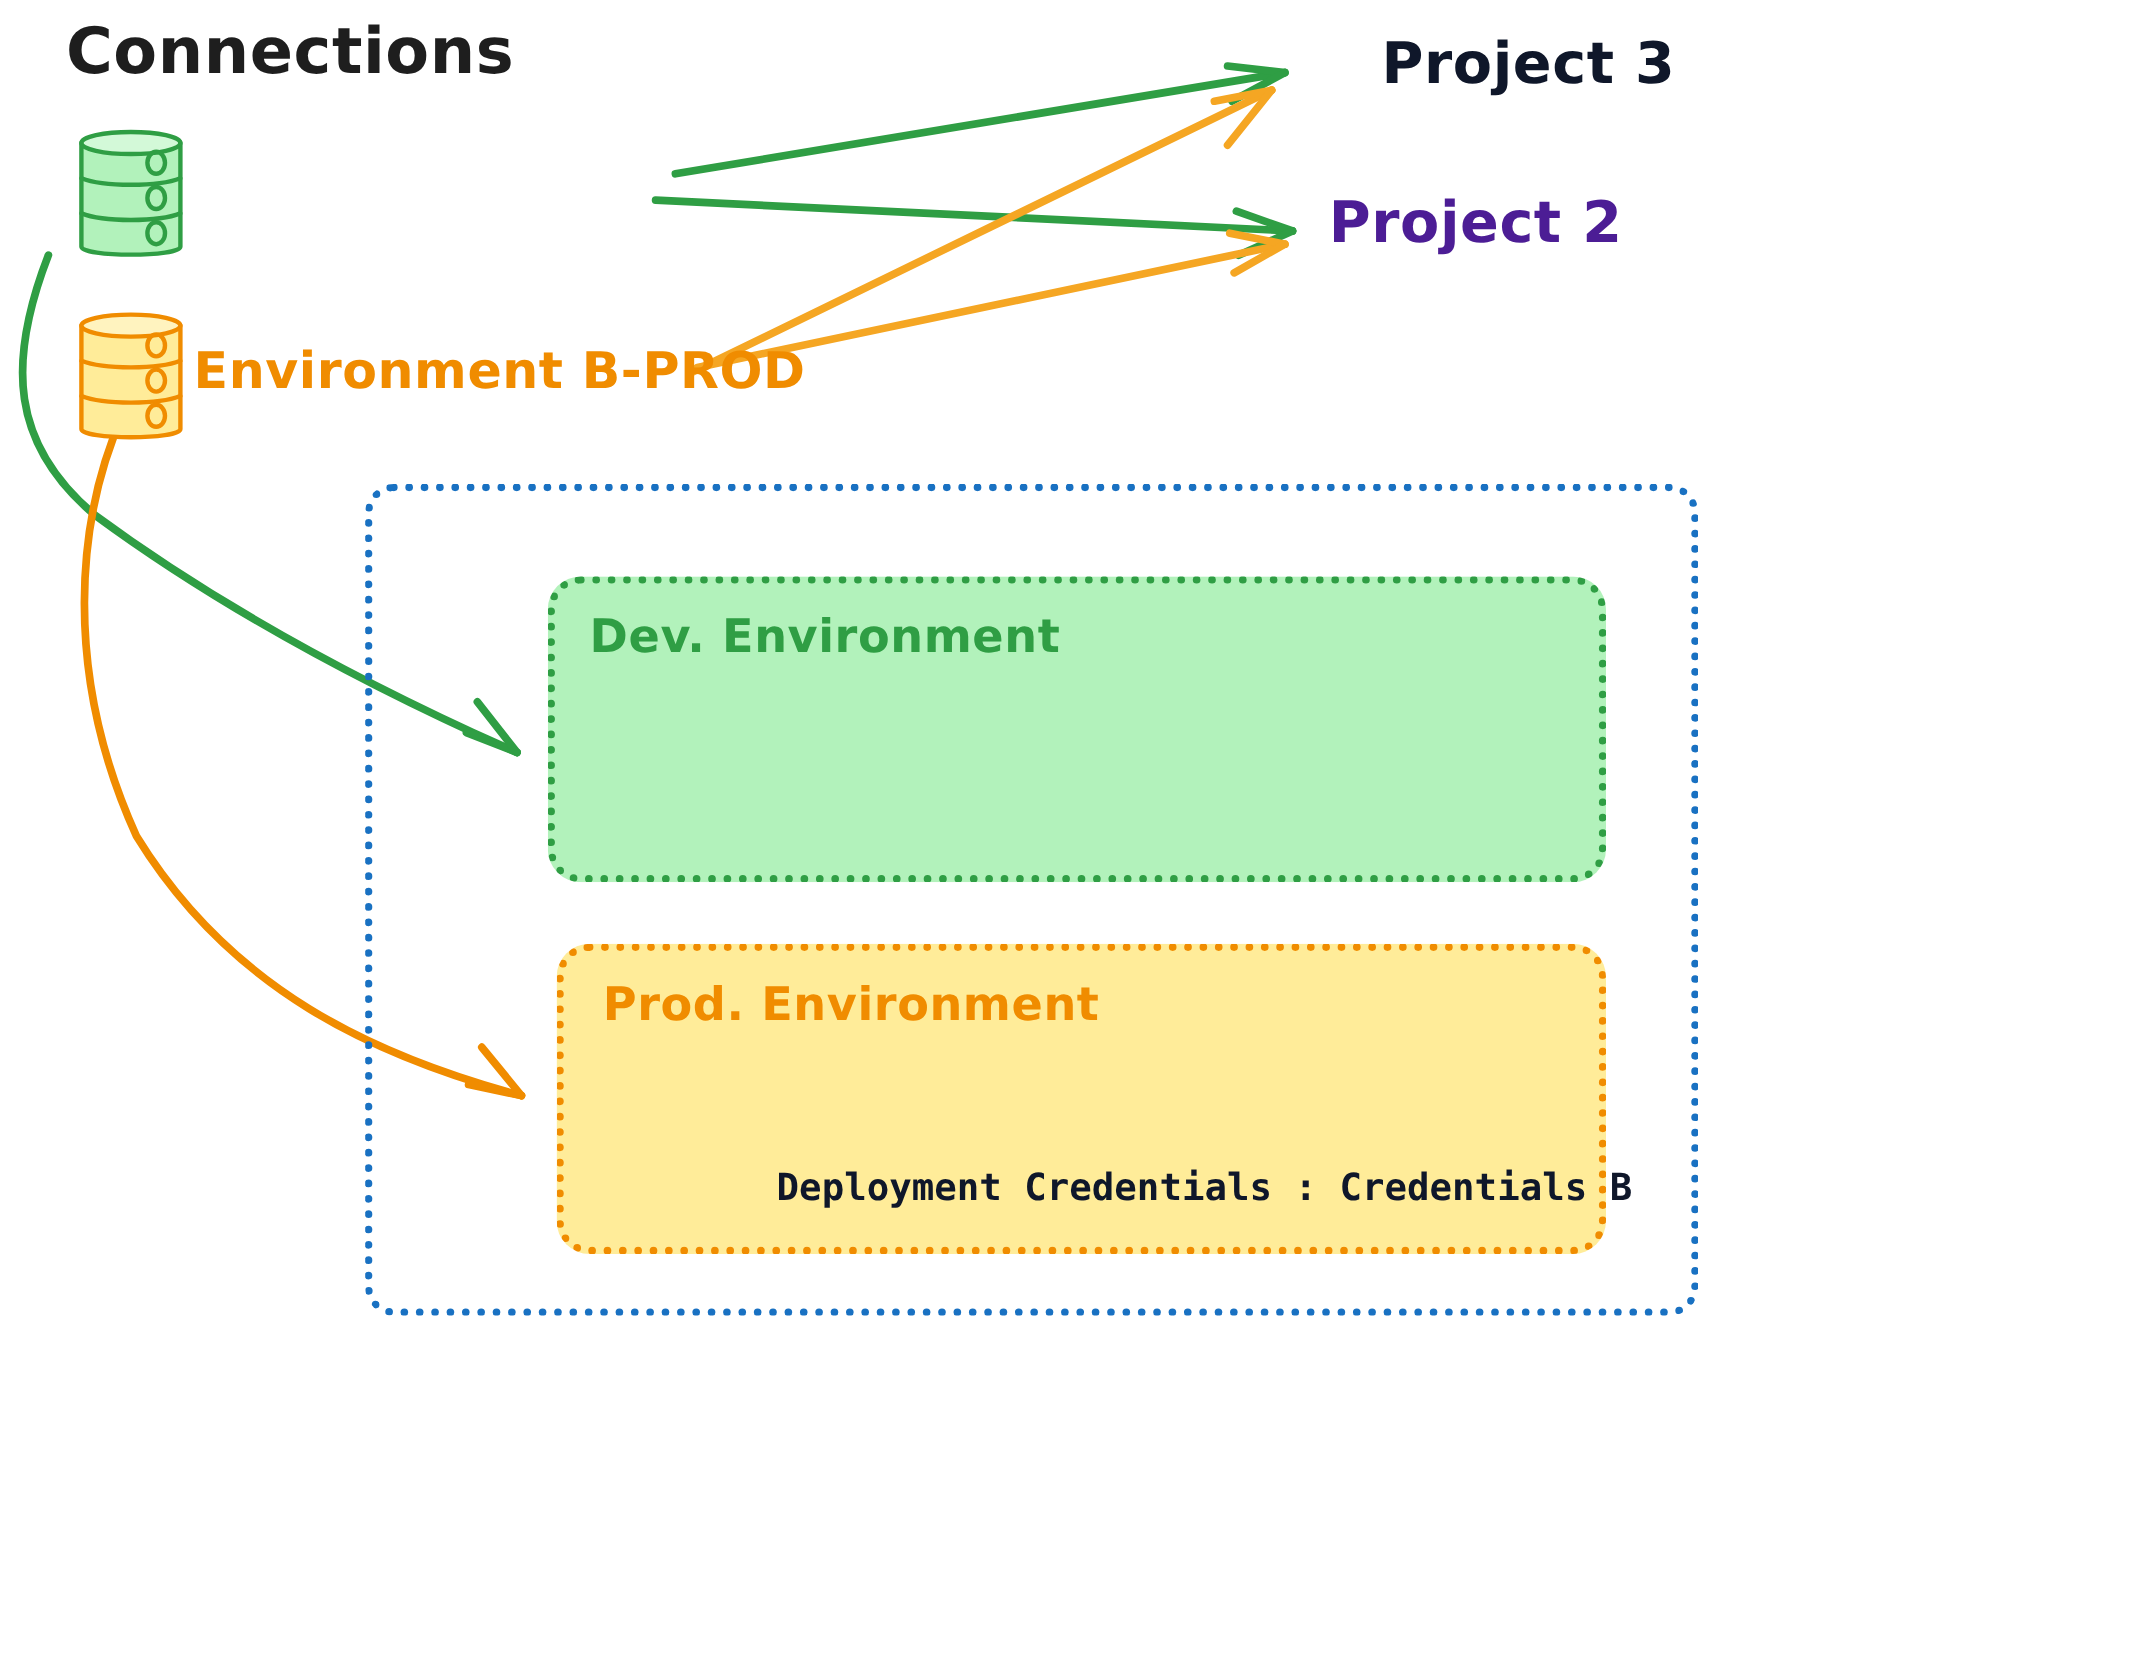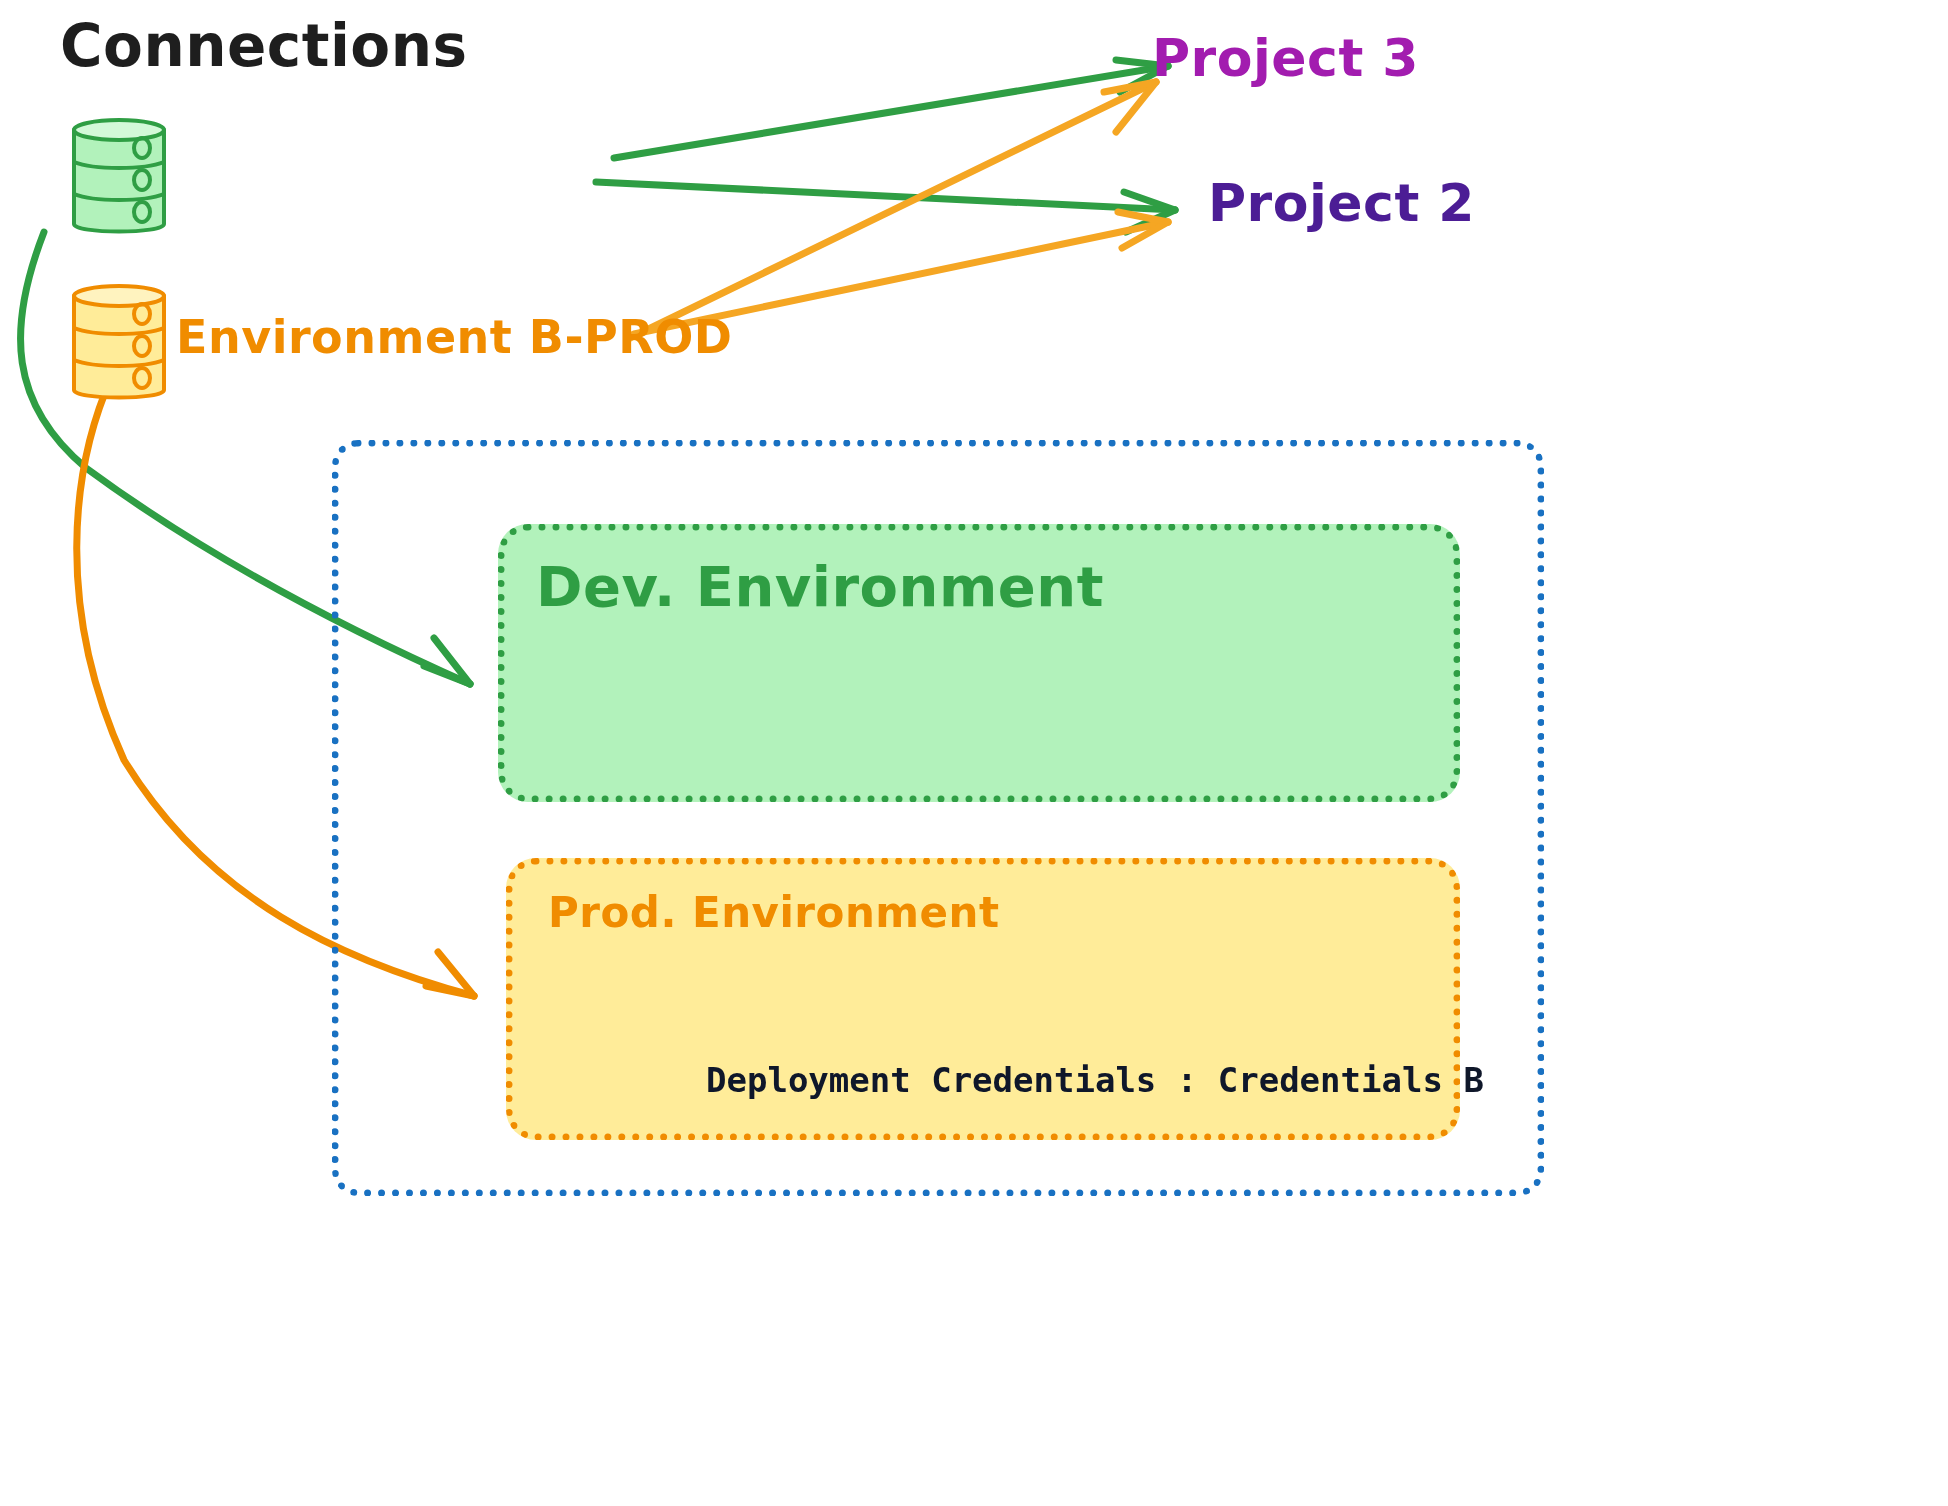--- a/index.html
+++ b/index.html
@@ -14,25 +14,25 @@
   .mono{ font-family:"DejaVu Sans Mono", monospace; font-weight:700; }
 
   
   .lbl{ position:absolute; white-space:nowrap; }
 
   #title-connections{ left:60px; top:12px; font-size:58px; color:#1e1e1e; }
 
   #conn-a-label{ left:186px; top:141px; font-size:46px; color:#2f9e44; }
   #conn-b-label{ left:176px; top:310px; font-size:46px; color:#f08c00; }
 
-  #project-3-label{ left:1152px; top:28px; font-size:52px; color:#a21caf; }
+  #project-3-label{ left:1256px; top:28px; font-size:52px; color:#0f172a; }
   #project-2-label{ left:1208px; top:173px; font-size:52px; color:#4c1d95; }
   #project-1-label{ left:1228px; top:340px; font-size:52px; color:#1971c2; }
 
-  #dev-env-title{ left:536px; top:554px; font-size:56px; color:#2f9e44; }
+  #dev-env-title{ left:536px; top:554px; font-size:42px; color:#2f9e44; }
   #prod-env-title{ left:548px; top:888px; font-size:42px; color:#f08c00; }
 
   #dev-credentials{ left:816px; top:723px; font-size:34px; color:#2f9e44; }
   #prod-credentials{ left:706px; top:1060px; font-size:34px; color:#0f172a;text-align:center; }
 
   
   .box{ position:absolute; box-sizing:border-box; }
 
   #project-1-container{
     left:332px; top:440px; width:1212px; height:756px;

